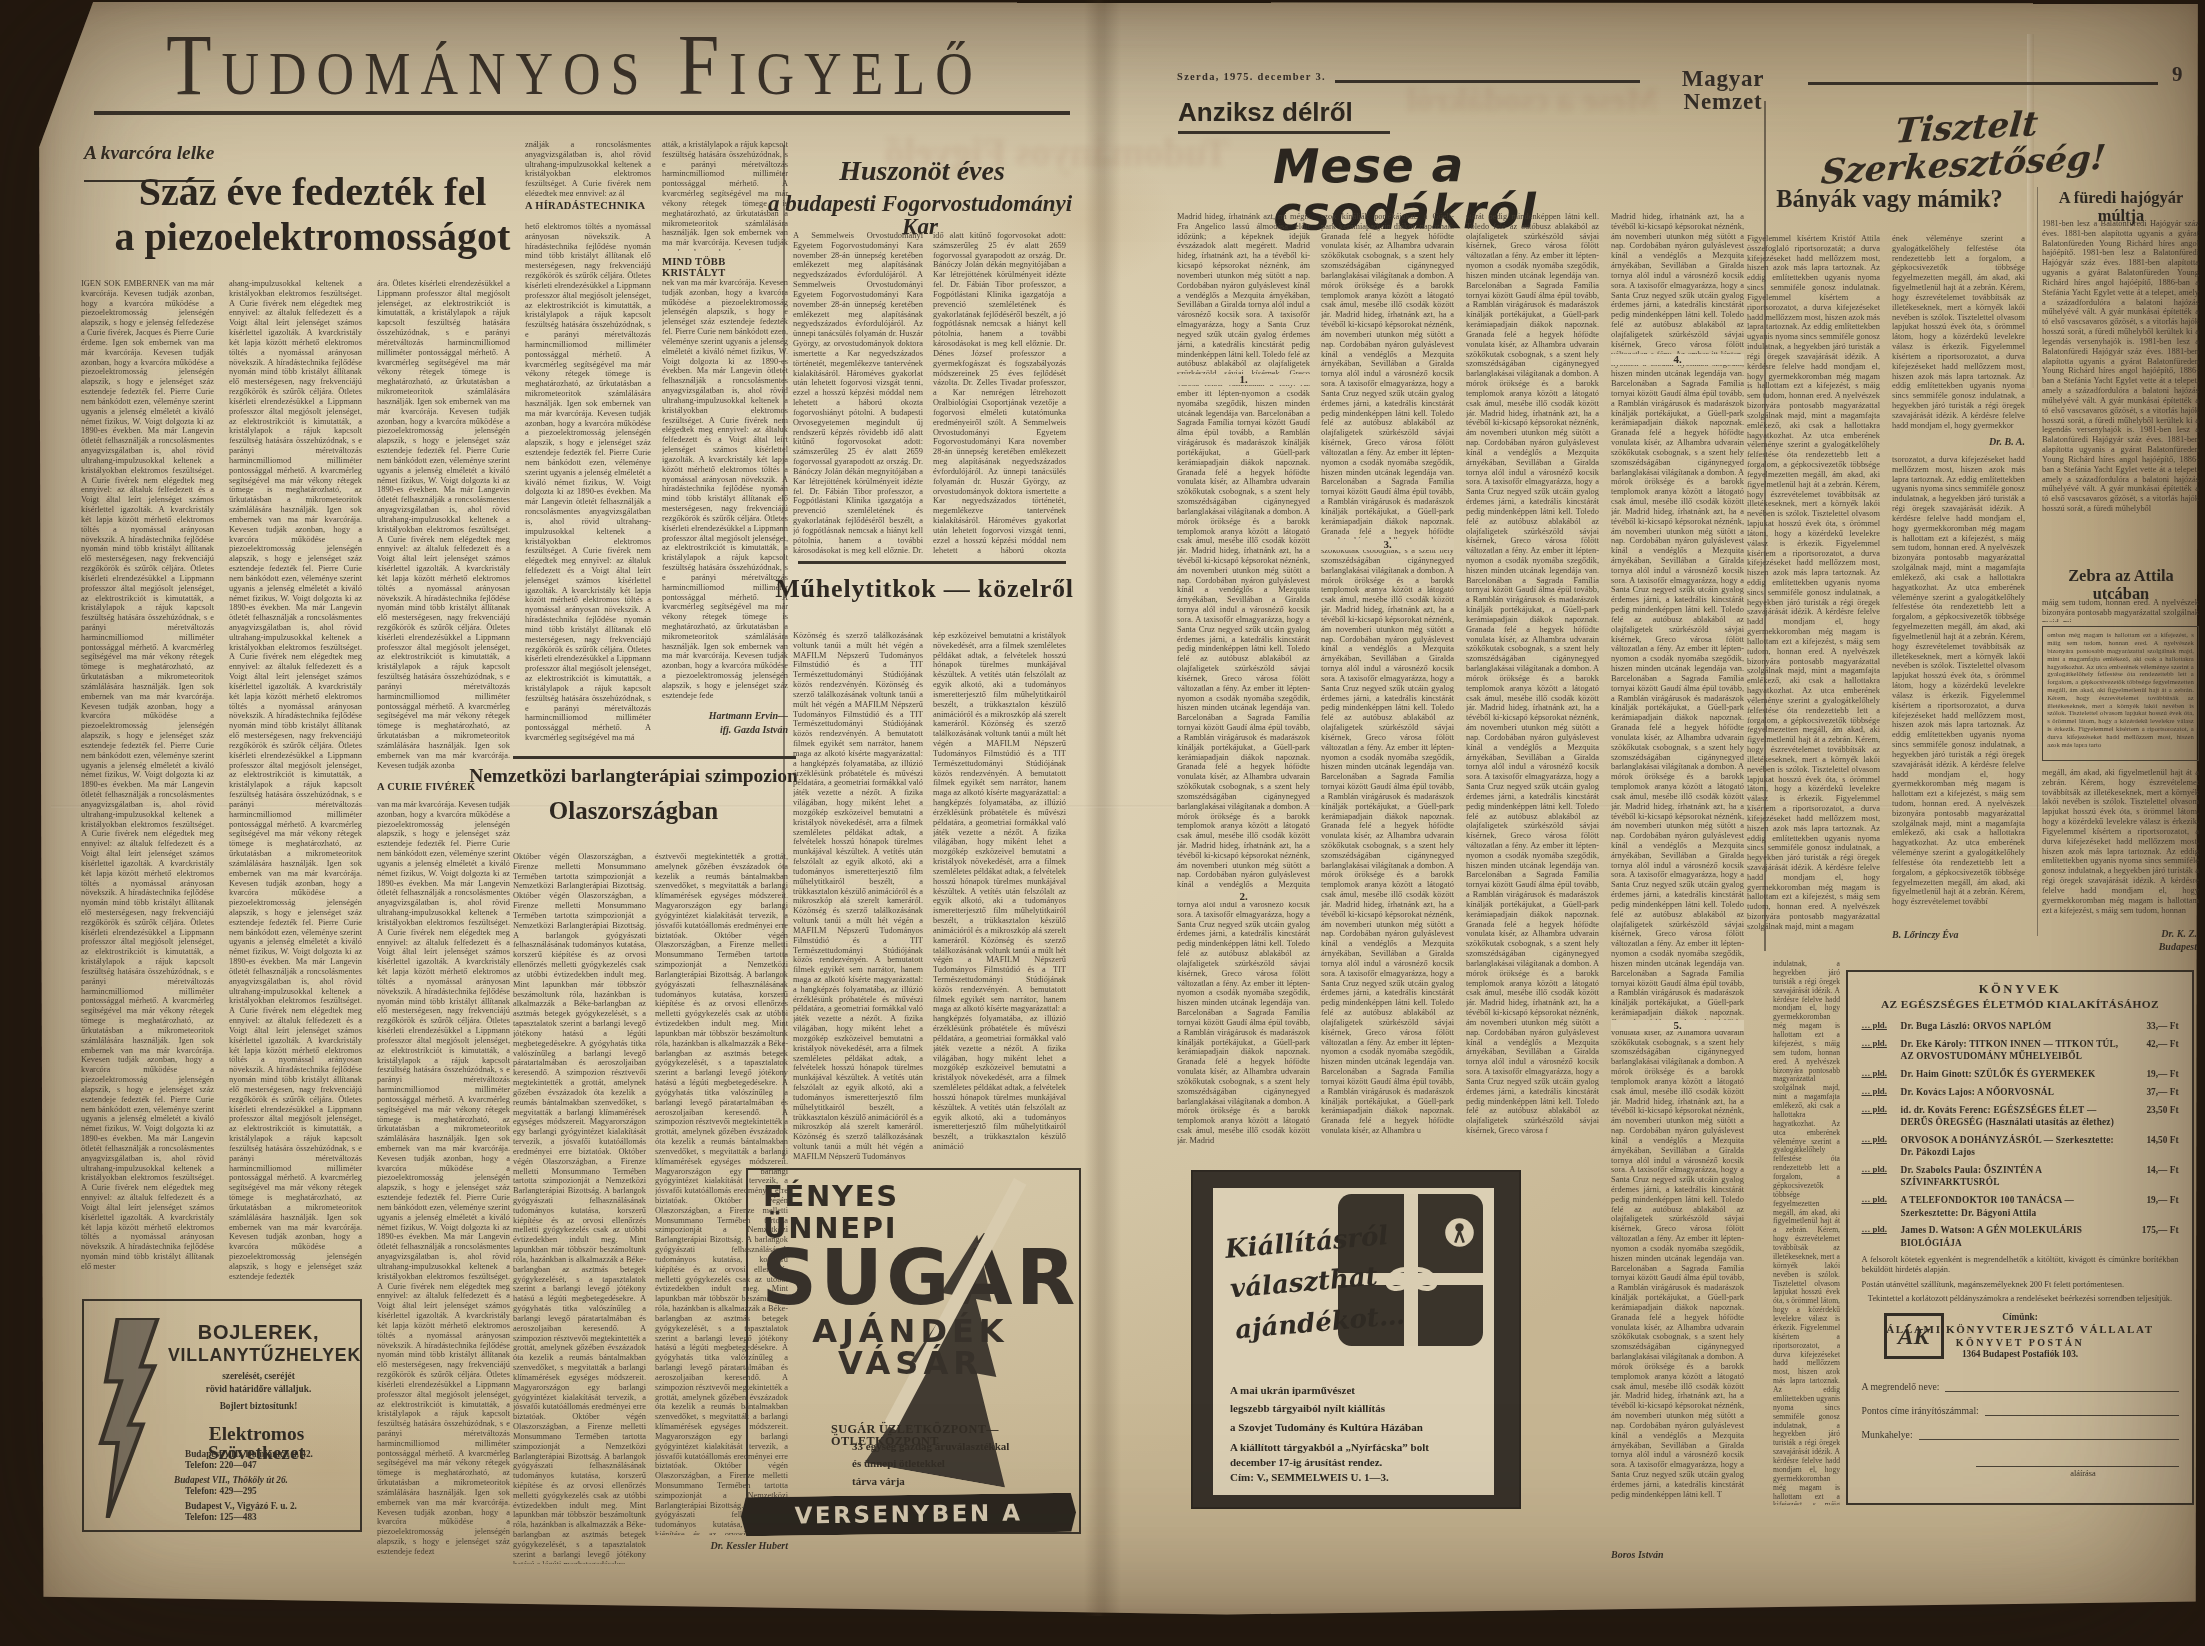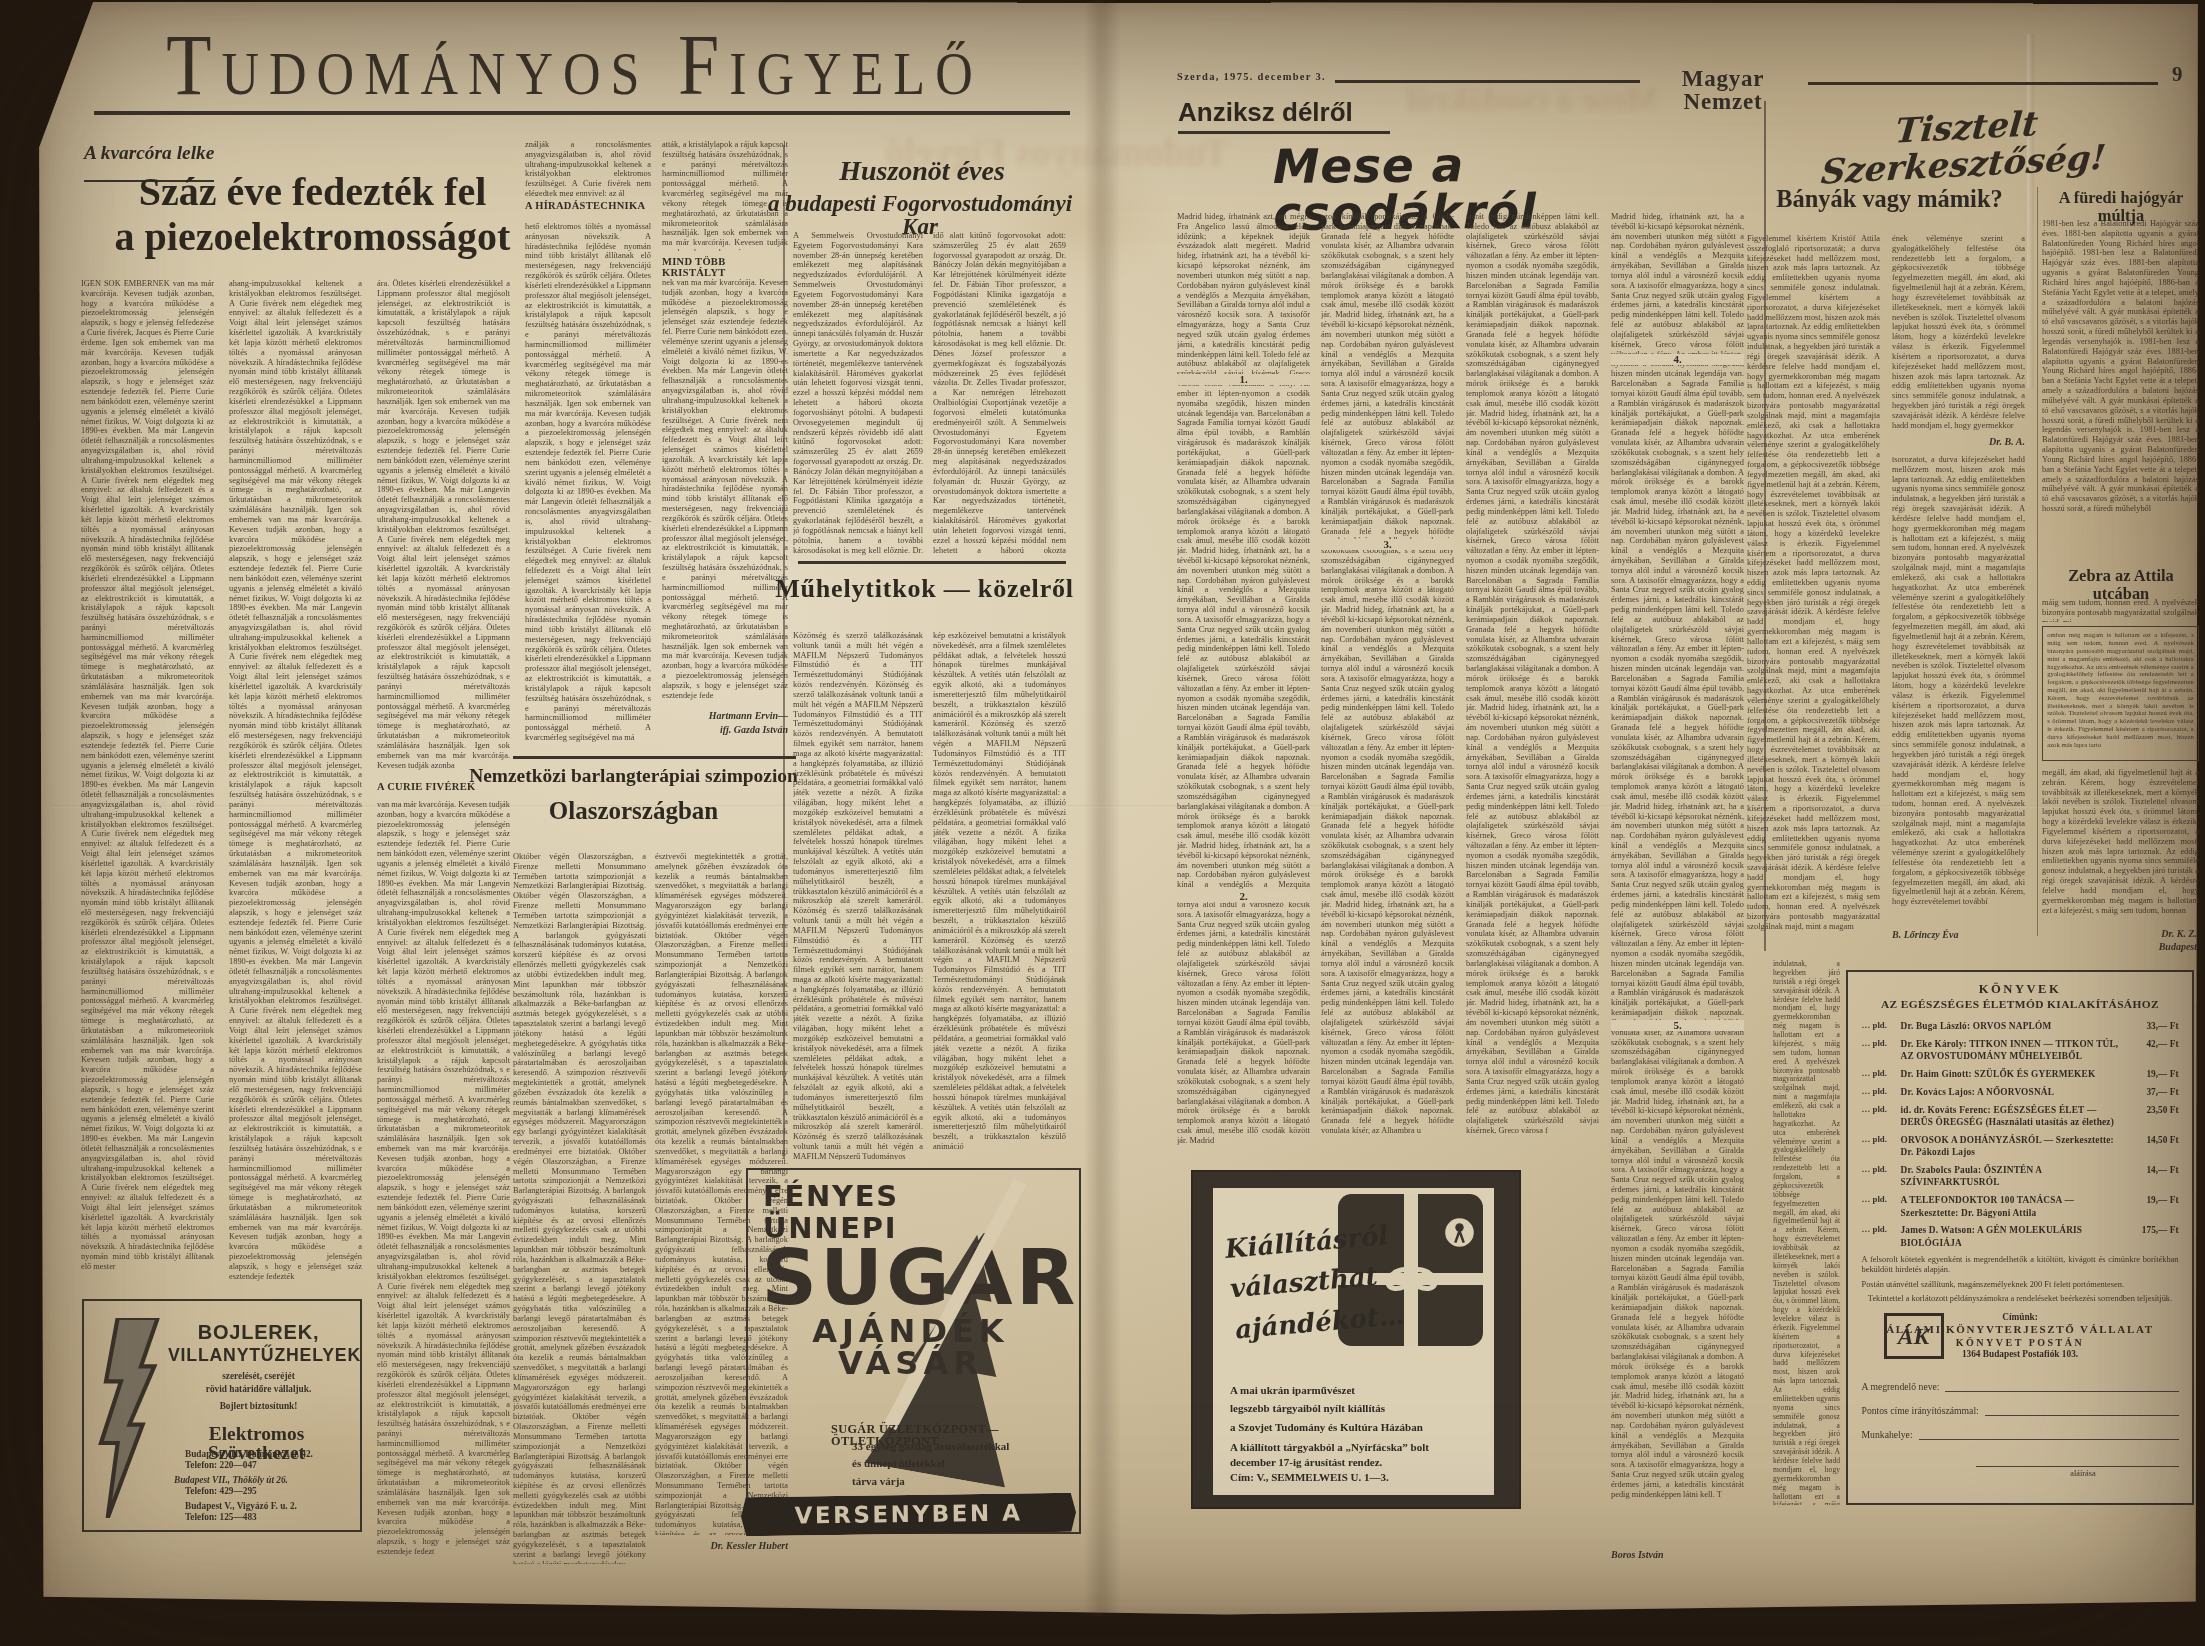--- a/index.html
+++ b/index.html
@@ -59,21 +59,21 @@
   .sug-banner{background:#2c2720;color:#d7cab0;font:800 23px/39px "DejaVu Sans",sans-serif;
     letter-spacing:2.5px;text-align:center;clip-path:polygon(1.5% 0,98.5% 0,100% 50%,98.5% 100%,1.5% 100%,0 50%);transform:rotate(-.8deg);}
   .kial-frame{background:#38322a;box-shadow:0 0 0 1.7px #2c2720 inset;}
   .kial-panel{position:absolute;background:#dbcfb4;}
   .kial-script{font:italic 600 26px/1.15 "DejaVu Serif",serif;color:#2f2a23;transform:rotate(-5deg);}
   .kial-line{font:700 11px/1 "Liberation Serif",serif;color:#2f2a23;}
   .books-box{border:2.5px solid #3c362c;padding:10px 13.5px 8.4px 13.5px;box-sizing:border-box;overflow:hidden;background:rgba(222,212,188,.25);}
   .bk-t1{font:700 12.6px/1.2 "Liberation Serif",serif;letter-spacing:2.5px;text-align:center;color:#332d25;}
   .bk-t2{font:700 11.4px/1.3 "Liberation Serif",serif;letter-spacing:0.4px;text-align:center;color:#332d25;margin-bottom:8.4px;}
   .bk-row{display:flex;margin-bottom:5.9px;}
-  .bk-qty{width:39px;font:700 8.8px/1.3 "Liberation Serif",serif;color:#3a342b;flex:none;}
+  .bk-qty{width:39px;font:700 8.8px/1.3 "Liberation Serif",serif;color:#3a342b;flex:none;text-decoration:underline;}
   .bk-title{flex:1;font:700 9.3px/1.3 "Liberation Serif",serif;color:#332d25;letter-spacing:0.2px;}
   .bk-price{width:52px;text-align:right;font:700 9.3px/1.3 "Liberation Serif",serif;color:#332d25;flex:none;}
   .bk-note{font:8.4px/1.25 "Liberation Serif",serif;color:#3d362c;text-align:justify;margin-top:4.2px;}
   .bk-note-c{font:8.4px/1.25 "Liberation Serif",serif;color:#3d362c;text-align:center;margin-top:4.2px;}
   .bk-addr1{font:700 11px/1.25 "Liberation Serif",serif;letter-spacing:1.7px;text-align:center;color:#332d25;}
   .bk-addr2{font:700 10px/1.25 "Liberation Serif",serif;letter-spacing:2.5px;text-align:center;color:#332d25;}
   .bk-addr3{font:700 9.3px/1.25 "Liberation Serif",serif;text-align:center;color:#332d25;}
   .ak-logo{position:absolute;left:22px;top:1.7px;width:54px;height:40px;border:3.4px solid #332d25;
     display:flex;align-items:center;justify-content:center;font:900 italic 23.6px "Liberation Serif",serif;color:#332d25;}
   .frm{display:flex;align-items:flex-end;margin-top:14.3px;font:9.7px/1 "Liberation Serif",serif;color:#3a342b;}

